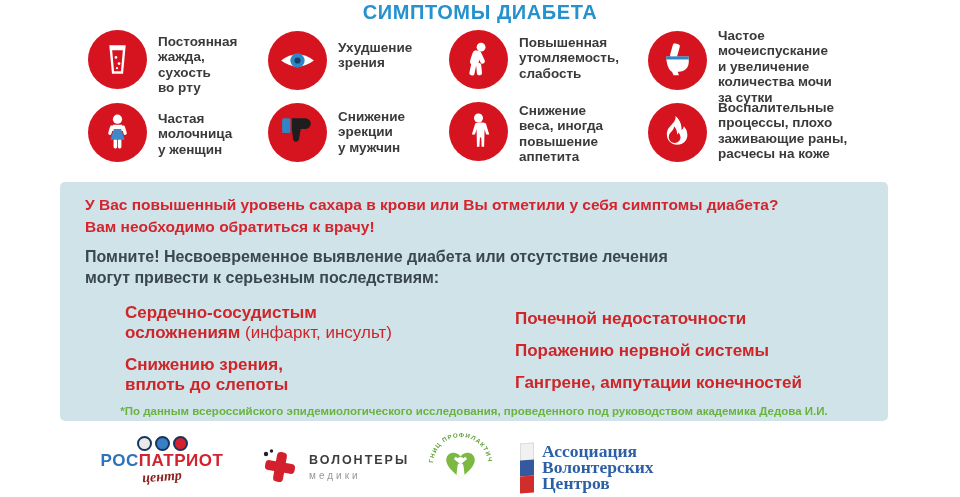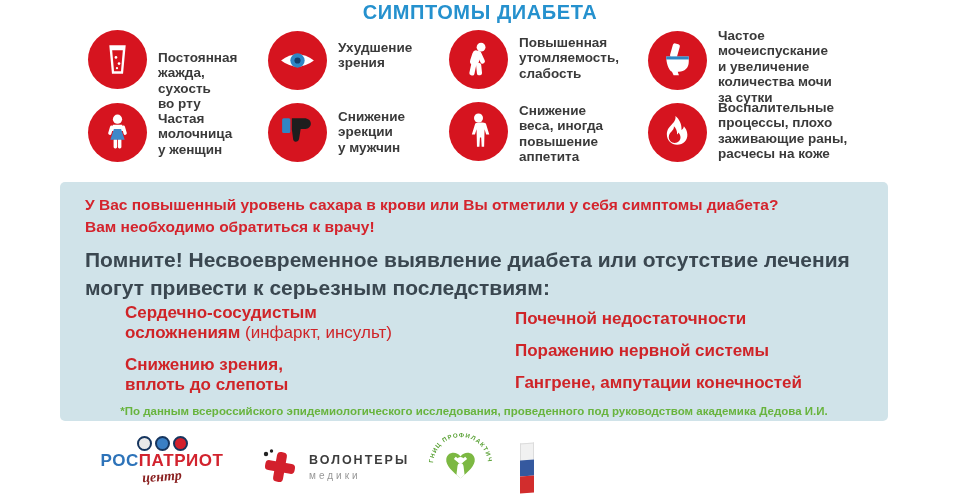--- a/index.html
+++ b/index.html
@@ -11,21 +11,21 @@
   .sym-item{position:absolute;display:flex;gap:11px;align-items:flex-start;}
   .badge{width:59px;height:59px;border-radius:50%;background:#d6141f;flex:0 0 auto;
          display:flex;align-items:center;justify-content:center;}
   .badge svg{width:41px;height:41px;display:block;}
   .sym-label{font-weight:bold;font-size:13.5px;line-height:1.14;color:#3a3a3a;white-space:pre-line;}
   
   .info-box{position:absolute;left:60px;top:182px;width:828px;height:239px;
             background:#d0e3e9;border-radius:5px;}
   .warning{position:absolute;left:25px;top:12px;font-weight:bold;font-size:15.5px;
            line-height:1.45;color:#d4242d;white-space:pre-line;}
-  .reminder{position:absolute;left:25px;top:64px;font-weight:bold;font-size:21px;
+  .reminder{position:absolute;left:25px;top:64px;font-weight:bold;font-size:16px;
             line-height:1.32;color:#3a4750;white-space:pre-line;}
   .cons-left{position:absolute;left:65px;top:121px;}
   .cons-right{position:absolute;left:455px;top:127px;}
   .cons-item{font-size:17px;color:#cf2428;margin-bottom:12px;line-height:1.18;}
   .cons-bold{font-weight:bold;white-space:pre-line;}
   .cons-normal{font-weight:normal;}
   .cons-right .cons-item{font-weight:bold;}
   .footnote{position:absolute;left:0;right:0;bottom:4px;text-align:center;
             font-size:11.5px;font-weight:bold;color:#68b43e;}
   
@@ -65,21 +65,21 @@
   <div class="sym-item" style="left:88px;top:30px">
     <div class="badge">
       <svg viewBox="0 0 40 40">
         <path d="M12 6h16l-2.6 28H14.6Z" fill="#fff"></path>
         <path d="M14.8 11h10.4l-1.8 20.4h-6.8Z" fill="#d6141f"></path>
         <circle cx="18.5" cy="18" r="1.3" fill="#fff"></circle>
           <circle cx="21.5" cy="24" r="1.3" fill="#fff"></circle>
         <circle cx="19.5" cy="28.5" r="1.1" fill="#fff"></circle>
       </svg>
     </div>
-    <div class="sym-label" style="margin-top:20px">Постоянная
+    <div class="sym-label" style="margin-top:4px">Постоянная
 жажда,
 сухость
 во рту</div>
   </div>
 
   <div class="sym-item" style="left:268px;top:31px">
     <div class="badge">
       <svg viewBox="0 0 40 40">
         <path d="M4 20 Q20 8 36 20 Q20 32 4 20Z" fill="#fff"></path>
         <circle cx="20" cy="20" r="7" fill="#2f86c4"></circle>
@@ -252,15 +252,18 @@
       <path d="M33 33.5c-1.8 0-2.8 1.4-3 3.2l-1 8.3c1.3 1.2 2.6 2.4 4 3.7 1.4-1.3 2.7-2.5 4-3.7l-1-8.3c-.2-1.8-1.2-3.2-3-3.2Z" fill="#fff"></path>
     </svg>
   </div>
 
   <div class="logo-avc">
     <div class="avc-flag">
       <div class="s s-white"></div>
         <div class="s s-blue"></div>
         <div class="s s-red"></div>
     </div>
+    <div class="avc-text">Ассоциация
+Волонтерских
+Центров</div>
   </div>
 
 </div>
 
 </body></html>

